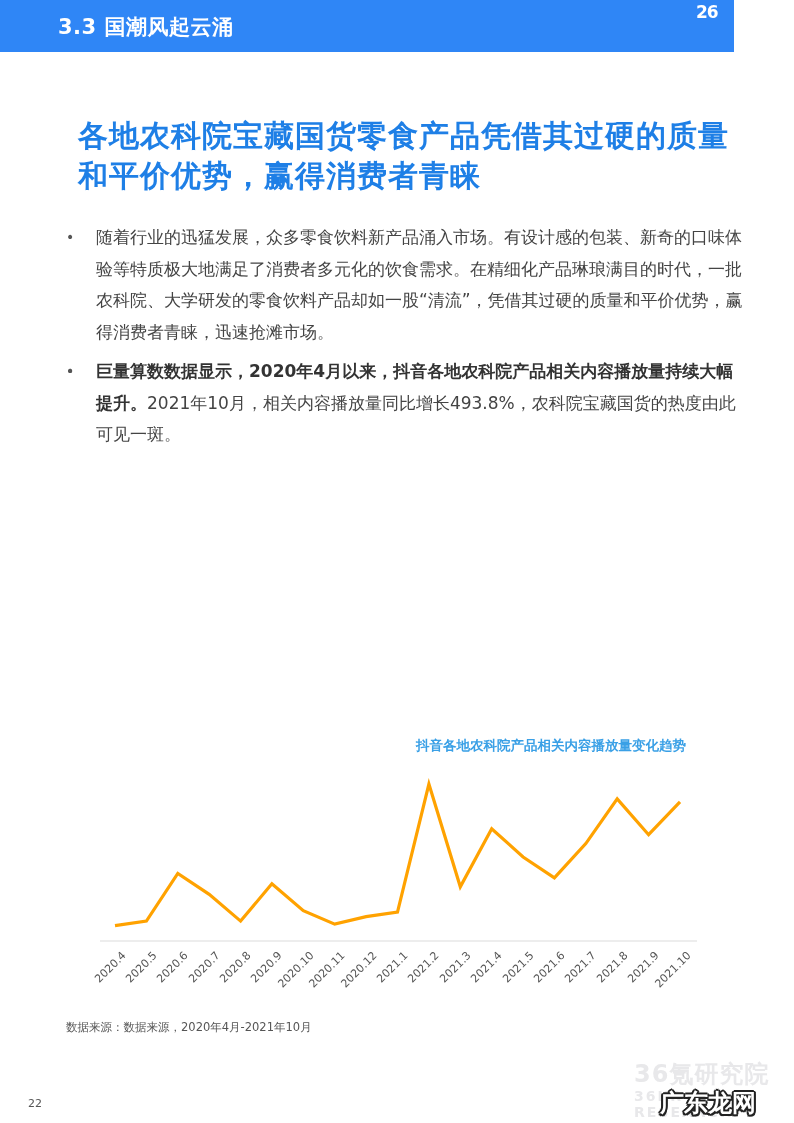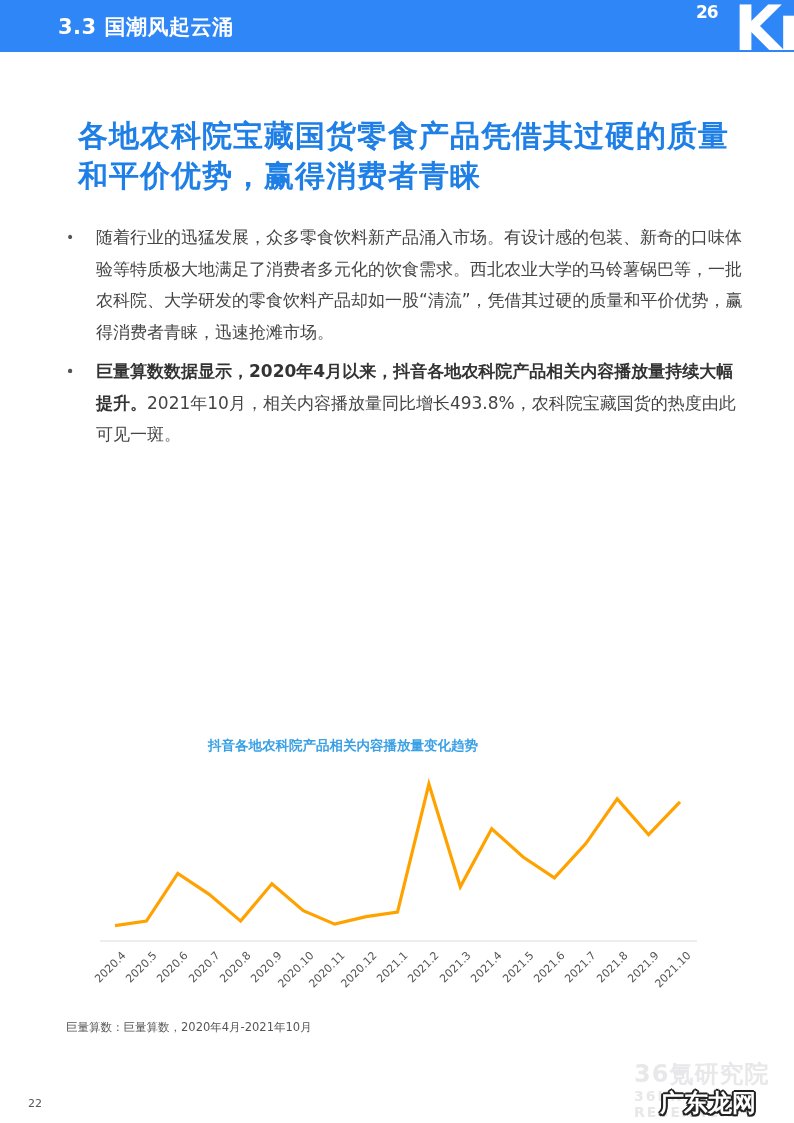--- a/index.html
+++ b/index.html
@@ -1,32 +1,32 @@
 <!DOCTYPE html>
 <html><head>
 <meta charset="utf-8">
 <style>
   * { margin: 0; padding: 0; box-sizing: border-box; }
   html, body { width: 794px; height: 1123px; background: #ffffff; overflow: hidden; }
   body { position: relative; font-family: "DejaVu Sans", "Liberation Sans", sans-serif; color: #333; }
 
-  .header-bar { position: absolute; left: 0; top: 0; width: 794px; height: 52px; background: #2f86f6; }
+  .header-bar { position: absolute; left: 0; top: 0; width: 734px; height: 52px; background: #2f86f6; }
   .header-title { position: absolute; left: 58px; top: 13px; font-size: 21px; font-weight: bold; color: #ffffff; letter-spacing: 0.5px; }
   .brand-logo { position: absolute; left: 694px; top: 0; height: 52px; width: 100px; overflow: hidden; color: #ffffff; font-family: "DejaVu Sans", sans-serif; }
   .brand-logo .num { position: absolute; left: 2px; top: 2px; font-size: 17px; font-weight: bold; letter-spacing: -1px; }
   .brand-logo .kr { position: absolute; left: 40px; top: -8px; font-size: 62px; font-weight: bold; letter-spacing: -4px; }
 
   .headline { position: absolute; left: 70px; top: 116px; width: 670px; font-size: 30px; line-height: 40px; font-weight: bold; color: #1e7fe6; letter-spacing: 1px; margin-left: 8px; }
 
   .bullets { position: absolute; left: 66px; top: 222px; width: 680px; }
   .bullet { position: relative; padding-left: 30px; font-size: 17px; line-height: 31.5px; color: #444; margin-bottom: 8px; }
   .bullet .dot { position: absolute; left: 0; top: 0; width: 12px; color: #555; font-size: 14px; }
   .bullet b { font-weight: bold; color: #333; }
 
-  .chart-title { position: absolute; left: 0; width: 686px; top: 737px; text-align: center; font-size: 13.5px; font-weight: bold; color: #3aa0e6; }
+  .chart-title { position: absolute; left: 0; width: 686px; top: 737px; text-align: right; font-size: 13.5px; font-weight: bold; color: #3aa0e6; }
   .chart { position: absolute; left: 0; top: 760px; width: 794px; height: 260px; }
   .chart svg { position: absolute; left: 0; top: 0; }
   .xtick { position: absolute; font-size: 11px; color: #555; white-space: nowrap; transform-origin: right top; transform: rotate(-45deg); }
 
   .source { position: absolute; left: 66px; top: 1020px; font-size: 11.5px; color: #555; }
 
   .watermark { position: absolute; left: 634px; top: 1058px; width: 150px; }
   .wm-cn { font-size: 24px; font-weight: bold; color: #e8e8ea; letter-spacing: 1px; }
   .wm-en { font-size: 14px; color: #e8e8ea; margin-top: -2px; letter-spacing: 2px; font-weight: bold; }
   .wm-site { position: absolute; left: 660px; top: 1080px; font-size: 24px; font-weight: bold; color: #ffffff;
@@ -43,21 +43,21 @@
     <span class="num">26</span>
     <span class="kr">Kr</span>
   </div>
 </div>
 
 <h1 class="headline">各地农科院宝藏国货零食产品凭借其过硬的质量和平价优势，赢得消费者青睐</h1>
 
 <div class="bullets">
   <div class="bullet">
     <span class="dot">•</span>
-    <span>随着行业的迅猛发展，众多零食饮料新产品涌入市场。有设计感的包装、新奇的口味体验等特质极大地满足了消费者多元化的饮食需求。西北农业大学的马铃薯锅巴等，一批农科院、大学研发的零食饮料产品却如一股“清流”，凭借其过硬的质量和平价优势，赢得消费者青睐，迅速抢滩市场。</span>
+    <span>随着行业的迅猛发展，众多零食饮料新产品涌入市场。有设计感的包装、新奇的口味体验等特质极大地满足了消费者多元化的饮食需求。在精细化产品琳琅满目的时代，一批农科院、大学研发的零食饮料产品却如一股“清流”，凭借其过硬的质量和平价优势，赢得消费者青睐，迅速抢滩市场。</span>
   </div>
   <div class="bullet">
     <span class="dot">•</span>
   </div>
   <div class="bullet">
     <span class="dot">•</span>
     <b>巨量算数数据显示，2020年4月以来，抖音各地农科院产品相关内容播放量持续大幅提升。</b><span>2021年10月，相关内容播放量同比增长493.8%，农科院宝藏国货的热度由此可见一斑。</span>
   </div>
 </div>
 
@@ -84,21 +84,21 @@
       <div class="xtick" style="right: 298.333px; top: 189px;">2021.4</div>
       <div class="xtick" style="right: 266.944px; top: 189px;">2021.5</div>
       <div class="xtick" style="right: 235.556px; top: 189px;">2021.6</div>
       <div class="xtick" style="right: 204.167px; top: 189px;">2021.7</div>
       <div class="xtick" style="right: 172.778px; top: 189px;">2021.8</div>
       <div class="xtick" style="right: 141.389px; top: 189px;">2021.9</div>
       <div class="xtick" style="right: 110px; top: 189px;">2021.10</div>
     </div>
 </div>
 
-<div class="source">巨量算数：巨量算数，2020年4月-2021年10月</div>
+<div class="source">数据来源：数据来源，2020年4月-2021年10月</div>
 
 <div class="watermark">
   <div class="wm-cn">36氪研究院</div>
   <div class="wm-en">36KR RESEARCH</div>
 </div>
 <div class="wm-site">广东龙网</div>
 
 <div class="page-number">22</div>
 
 </body></html>

